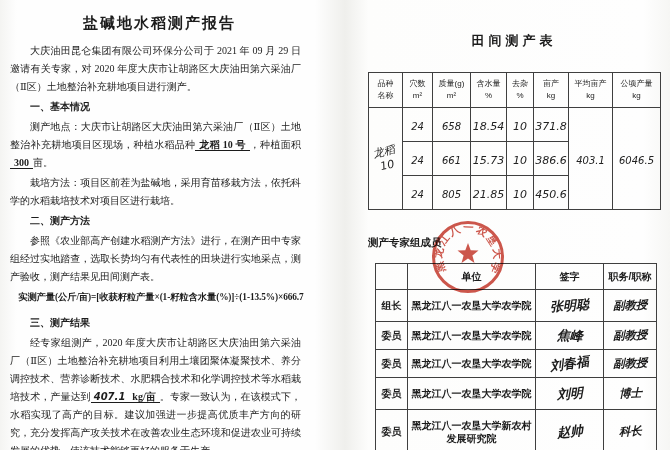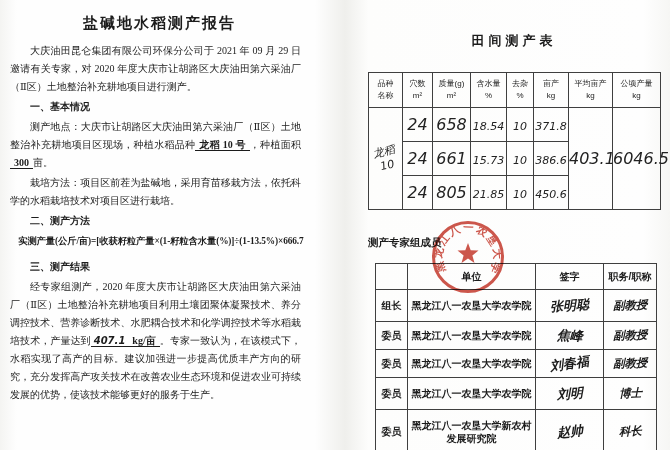--- a/index.html
+++ b/index.html
@@ -25,21 +25,21 @@
   .ft-title{position:absolute;left:33px;top:20px;width:292px;text-align:center;
             font-size:13px;font-weight:bold;letter-spacing:4px;
             font-family:"Liberation Sans","DejaVu Sans",sans-serif;}
   table{border-collapse:collapse;table-layout:fixed;}
   .ft{position:absolute;left:33px;top:60px;width:292px;}
   .ft th,.ft td,.eg th,.eg td{border:1px solid #3f3f3f;padding:0;text-align:center;vertical-align:middle;}
   .ft th{height:34px;font-size:8px;line-height:12px;font-weight:normal;
          font-family:"Liberation Sans","DejaVu Sans",sans-serif;}
   .ft td{height:33px;}
   .hw{font-family:"DejaVu Sans",sans-serif;font-style:italic;color:#222;
-      font-size:16px;display:inline-block;}
+      font-size:10px;display:inline-block;}
   .hw-sm{font-size:11px;}
   .variety-hw{transform:rotate(-14deg);font-size:11px;}
   .eg-label{position:absolute;left:33px;top:224px;font-size:10.5px;font-weight:bold;
             font-family:Liberation Serif, serif;}
   .eg{position:absolute;left:40px;top:251px;width:281px;}
   .eg th{height:25px;font-size:10px;font-weight:bold;
          font-family:"Liberation Sans","DejaVu Sans",sans-serif;}
   .eg td{font-size:10px;}
   .eg .role{font-weight:bold;}
   .eg .org{font-weight:600;line-height:13px;padding:2px 3px;}
@@ -65,20 +65,21 @@
     <p class="para">大庆油田昆仑集团有限公司环保分公司于 2021 年 09 月 29 日邀请有关专家，对 2020 年度大庆市让胡路区大庆油田第六采油厂（Ⅱ区）土地整治补充耕地项目进行测产。</p>
 
     <p class="para heading">一、基本情况</p>
 
     <p class="para"><span>测产地点：大庆市让胡路区大庆油田第六采油厂（Ⅱ区）土地整治补充耕地项目区现场，种植水稻品种</span><span class="fill">龙稻 10 号</span><span>，种植面积</span><span class="fill">300</span><span>亩。</span></p>
 
     <p class="para">栽培方法：项目区前茬为盐碱地，采用育苗移栽方法，依托科学的水稻栽培技术对项目区进行栽培。</p>
 
     <p class="para heading">二、测产方法</p>
 
+    <p class="para">参照《农业部高产创建水稻测产方法》进行，在测产田中专家组经过实地踏查，选取长势均匀有代表性的田块进行实地采点，测产验收，测产结果见田间测产表。</p>
 
     <p class="formula">实测产量(公斤/亩)=[收获籽粒产量×(1-籽粒含水量(%)]÷(1-13.5%)×666.7</p>
 
     <p class="para heading">三、测产结果</p>
 
     <p class="para"><span>经专家组测产，2020 年度大庆市让胡路区大庆油田第六采油厂（Ⅱ区）土地整治补充耕地项目利用土壤团聚体凝聚技术、养分调控技术、营养诊断技术、水肥耦合技术和化学调控技术等水稻栽培技术，产量达到</span><span class="fill-hw">407.1</span><span class="fill">kg/亩</span><span>。专家一致认为，在该模式下，水稻实现了高产的目标。建议加强进一步提高优质丰产方向的研究，充分发挥高产攻关技术在改善农业生态环境和促进农业可持续发展的优势，使该技术能够更好的服务于生产。</span></p>
   </div>
 
   <div class="right-page">
 

